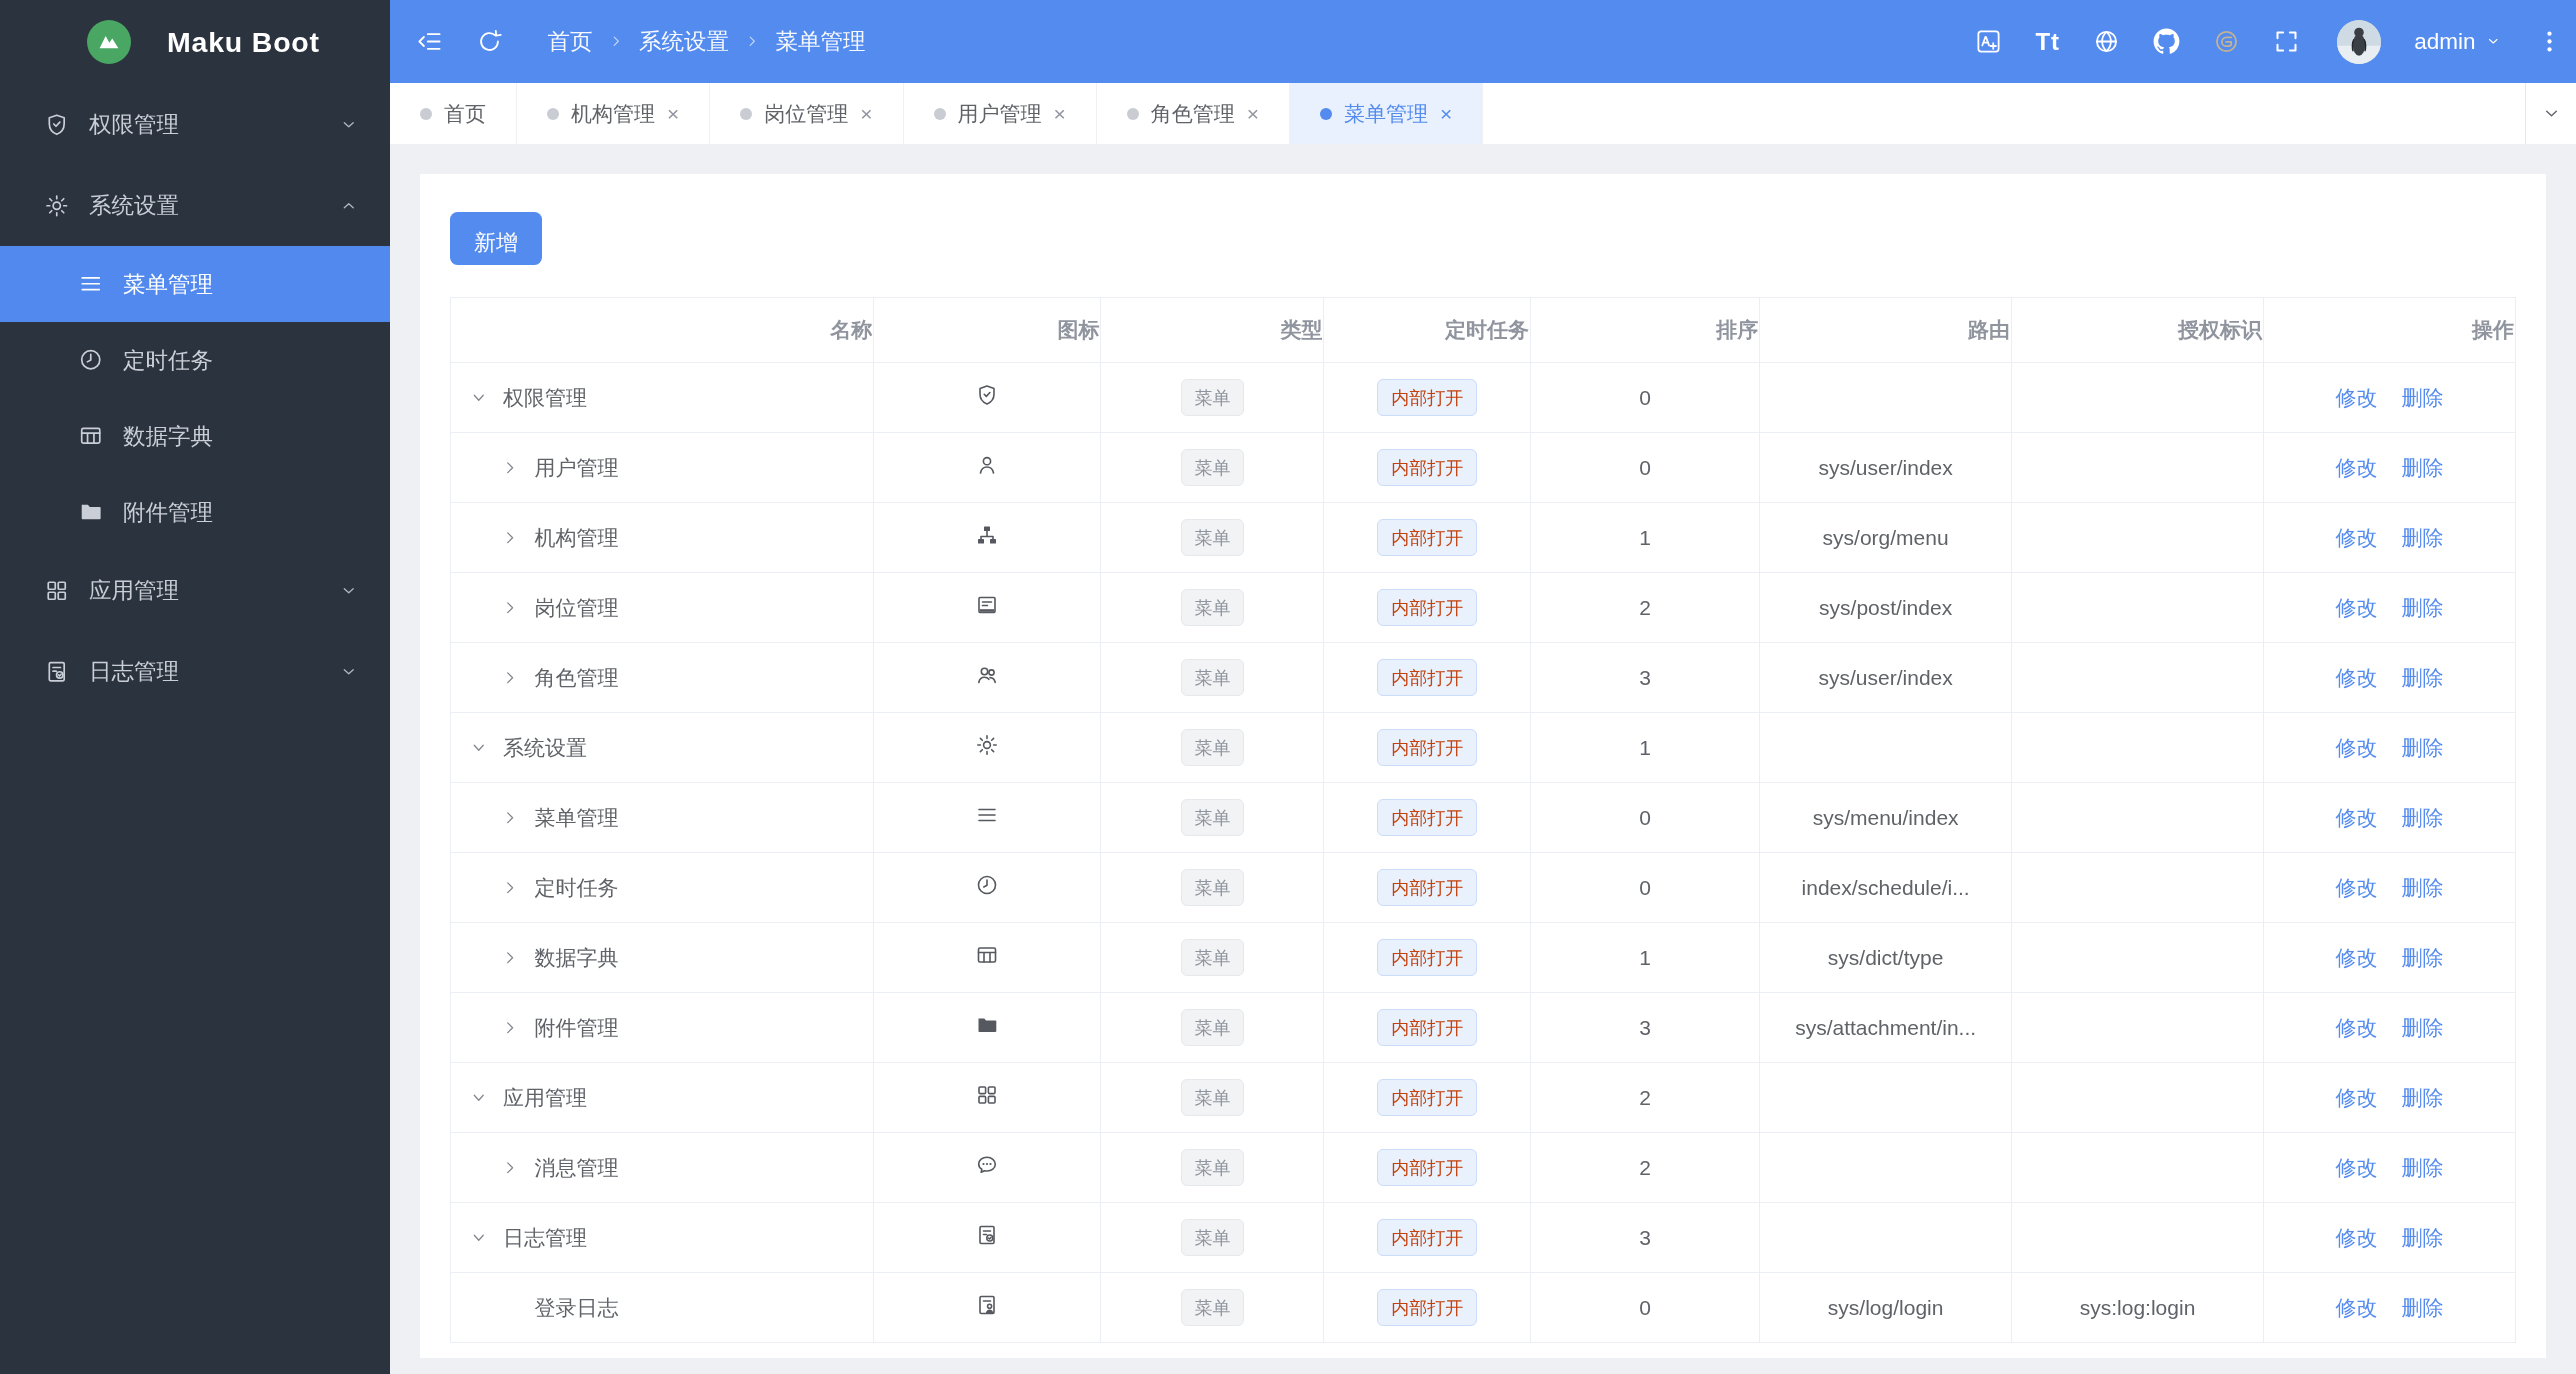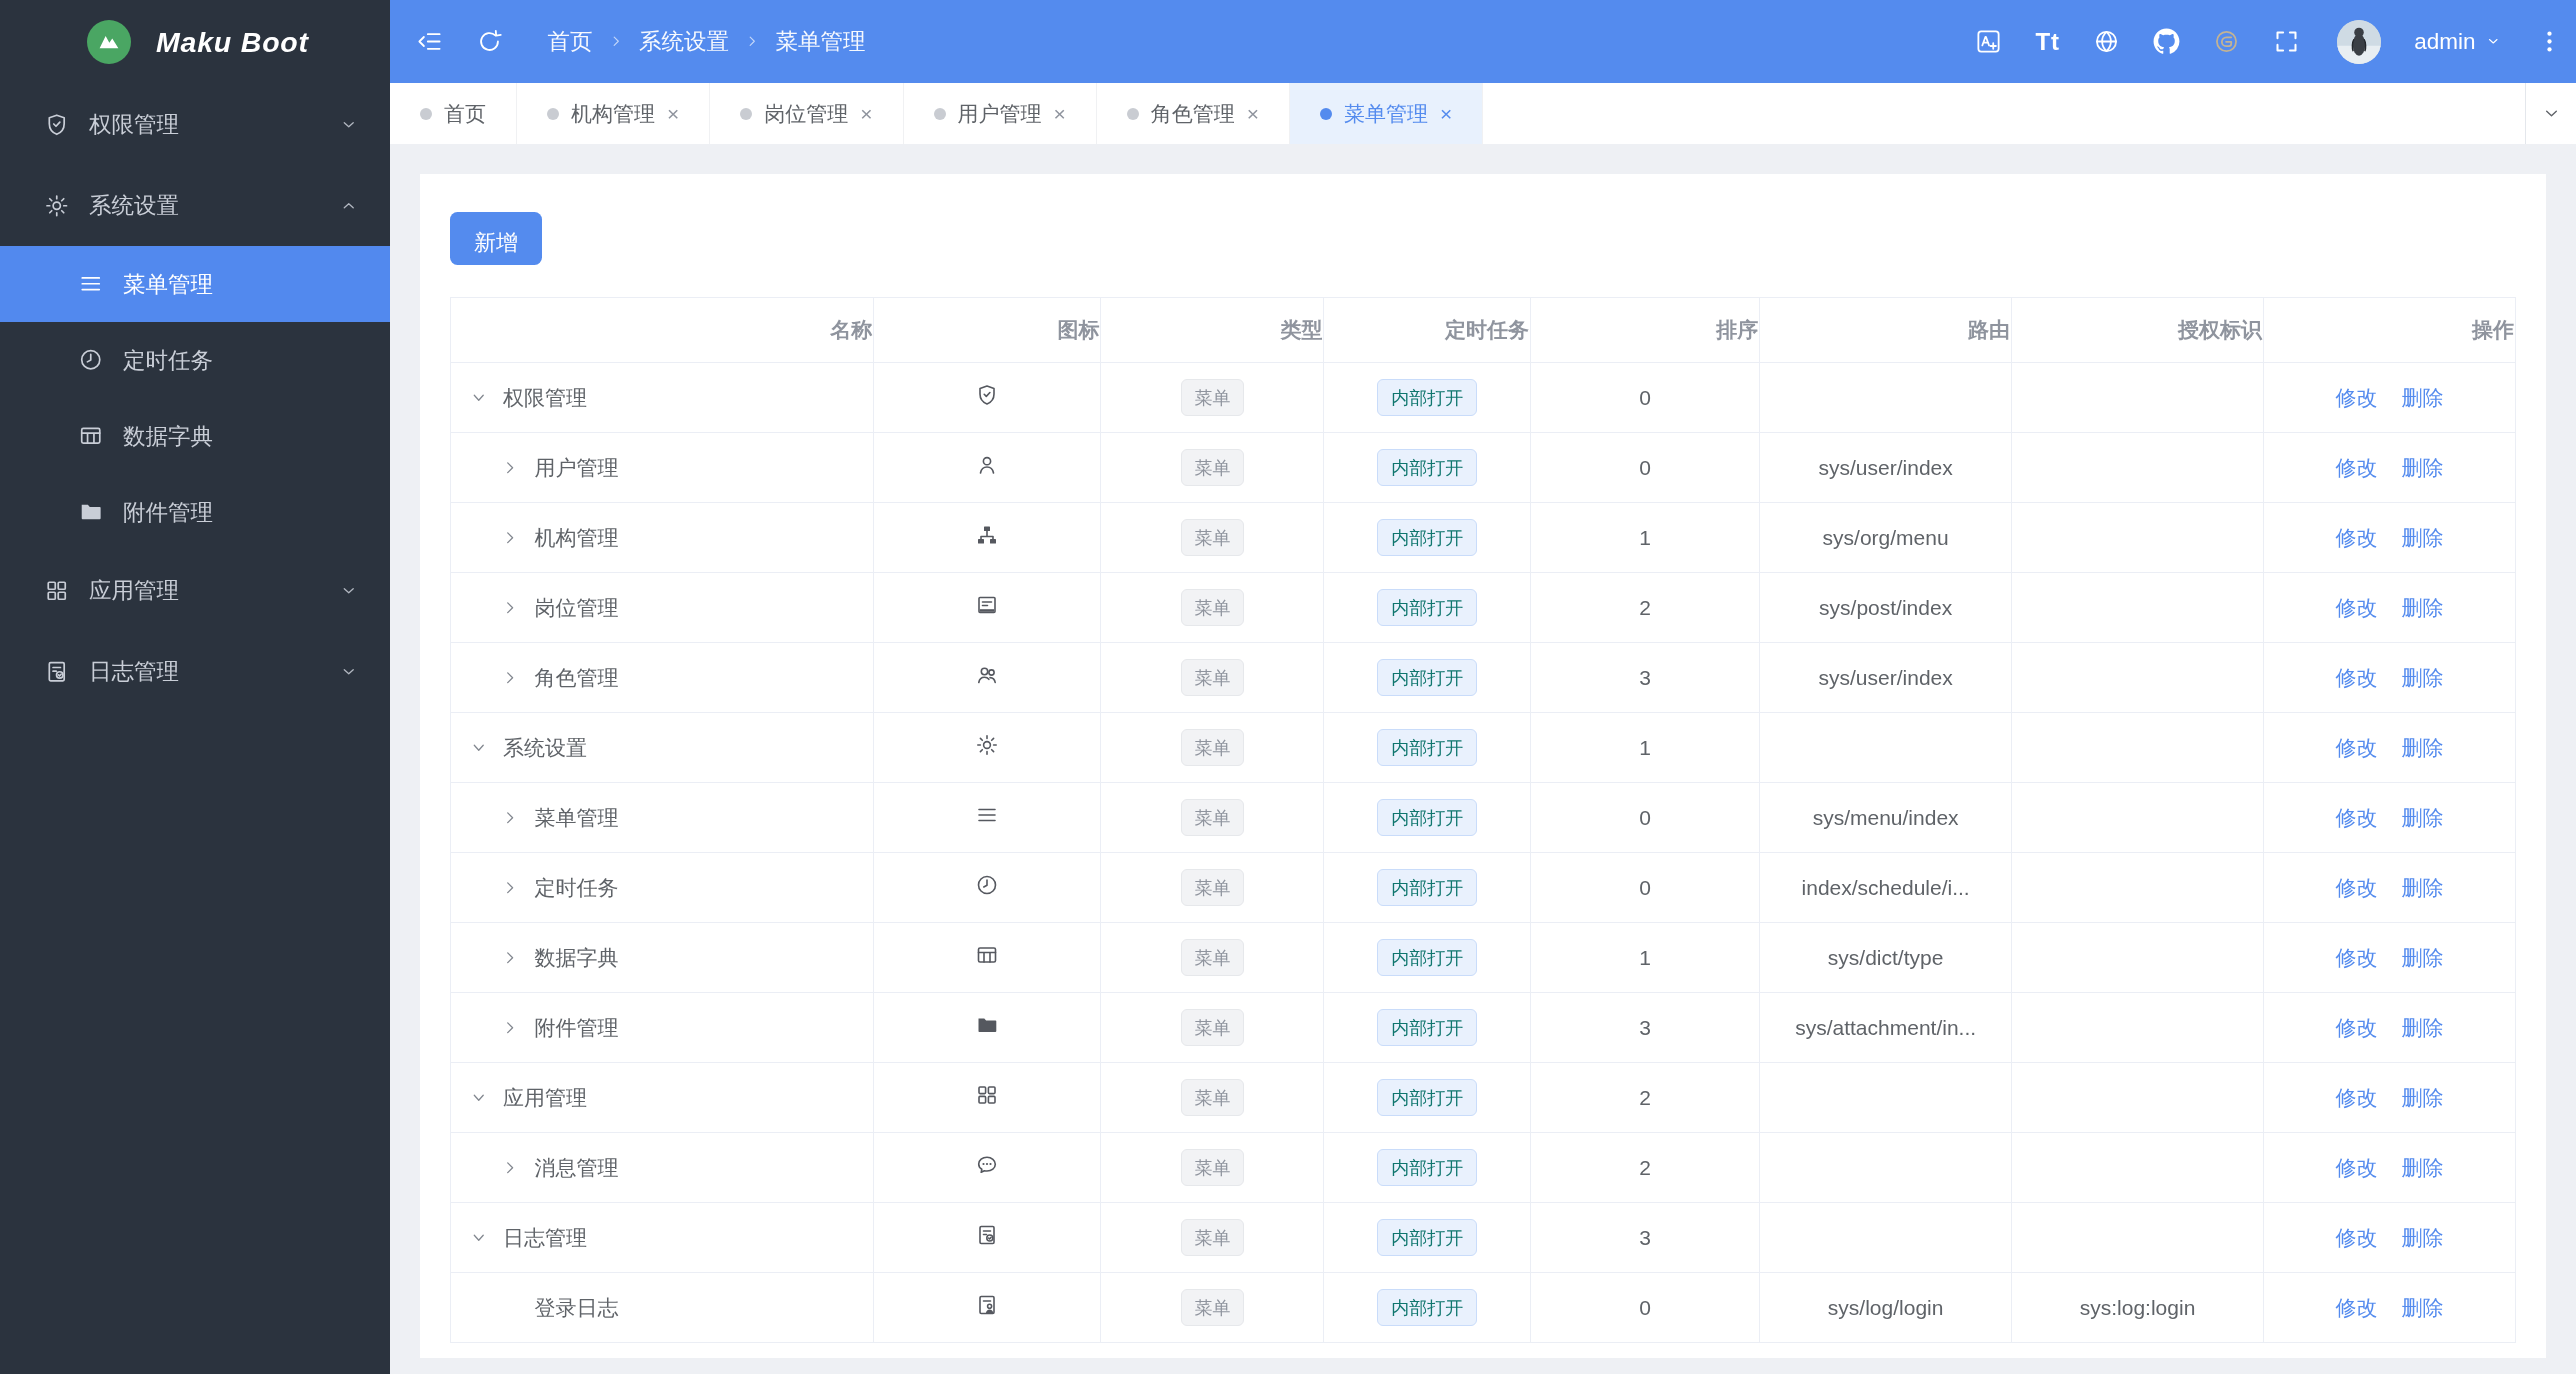--- a/index.html
+++ b/index.html
@@ -1,21 +1,21 @@
 <!DOCTYPE html>
 <html style="font-size:12px"><head>
 <meta charset="utf-8">
 <style>
   html,body{margin:0;padding:0;}
   body{font-family:"Liberation Sans","DejaVu Sans",sans-serif;}
   .app{position:relative;width:2576px;height:1374px;overflow:hidden;background:#eef0f4;}
 
   
   .sidebar{position:absolute;left:0;top:0;width:390px;height:1374px;background:#2b333e;}
-  .logo{display:flex;align-items:center;gap:25px;height:84px;padding-left:87px;font-style:italic;}
+  .logo{display:flex;align-items:center;gap:36px;height:84px;padding-left:87px;}
   .logo-badge{width:44px;height:44px;border-radius:50%;background:#4aa663;display:flex;align-items:center;justify-content:center;}
   .logo-badge svg{width:30px;height:30px;}
   .logo-text{color:#fff;font-size:28.5px;font-weight:600;letter-spacing:0.8px;}
   .side-menu{display:block;}
   .side-item{display:flex;align-items:center;gap:19.5px;height:81px;padding:0 31.5px 0 44px;color:#c9ced7;font-size:22.5px;cursor:pointer;}
   .side-item.sub{height:76px;padding-left:78px;}
   .side-item.active{background:#5289ee;color:#fff;}
   .side-label{flex:1;white-space:nowrap;}
   .icon{display:inline-flex;align-items:center;justify-content:center;}
   .icon svg{width:25.5px;height:25.5px;}
@@ -65,21 +65,21 @@
   .name-inner{display:flex;align-items:center;}
   .name-inner.lv1{padding-left:16.5px;}
   .name-inner.lv2{padding-left:48px;}
   .tree-caret{width:25.5px;display:inline-flex;align-items:center;color:#82878f;margin-right:9px;cursor:pointer;}
   .tree-caret svg{width:19.5px;height:19.5px;}
   .tree-caret.hidden svg{visibility:hidden;}
   .cell-ic{color:#55585f;}
   .cell-ic svg{width:24px;height:24px;}
   .tag{display:inline-flex;align-items:center;height:35px;padding:0 12.8px;border-radius:6px;font-size:18px;}
   .tag-gray{background:#f2f3f5;border:0.8px solid #e6e8eb;color:#8f949e;}
-  .tag-blue{background:#e9f1fd;border:0.8px solid #c9dcfa;color:#0f766e;}
+  .tag-blue{background:#e9f1fd;border:0.8px solid #c9dcfa;color:#c2410c;}
   .op-link{color:#548bee;margin:0 9px;cursor:pointer;text-decoration:none;white-space:nowrap;font-family:Liberation Mono, monospace;}
 
   col.c-name{width:20.5%;} col.c-icon{width:11%;} col.c-type{width:10.8%;} col.c-open{width:10%;}
   col.c-sort{width:11.1%;} col.c-route{width:12.2%;} col.c-perm{width:12.2%;} col.c-op{width:12.2%;}
 </style>
 </head>
 <body>
 
 <div class="app">
 

